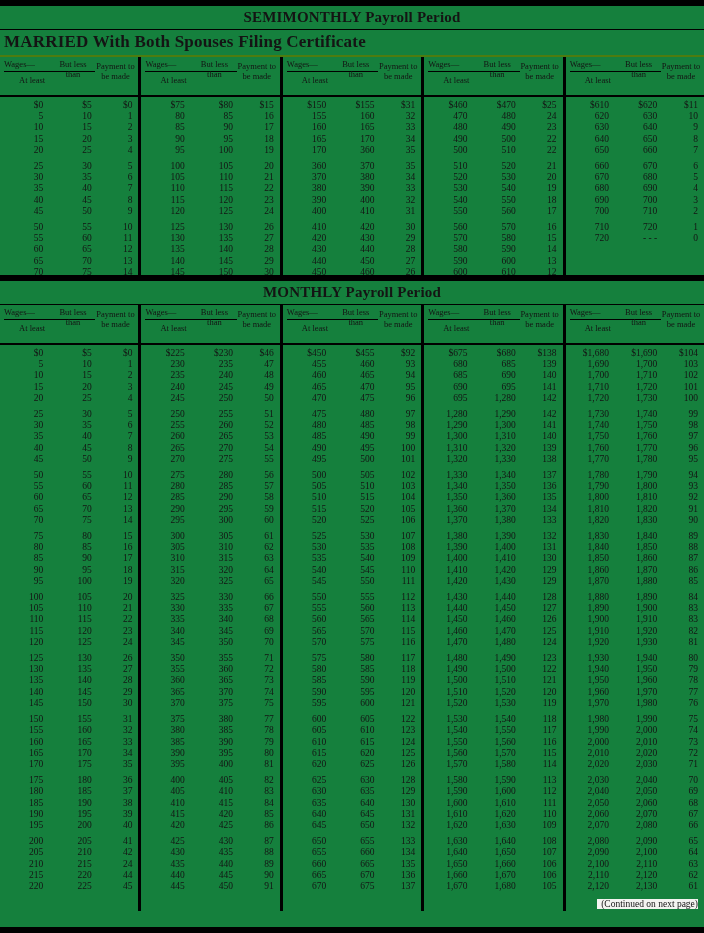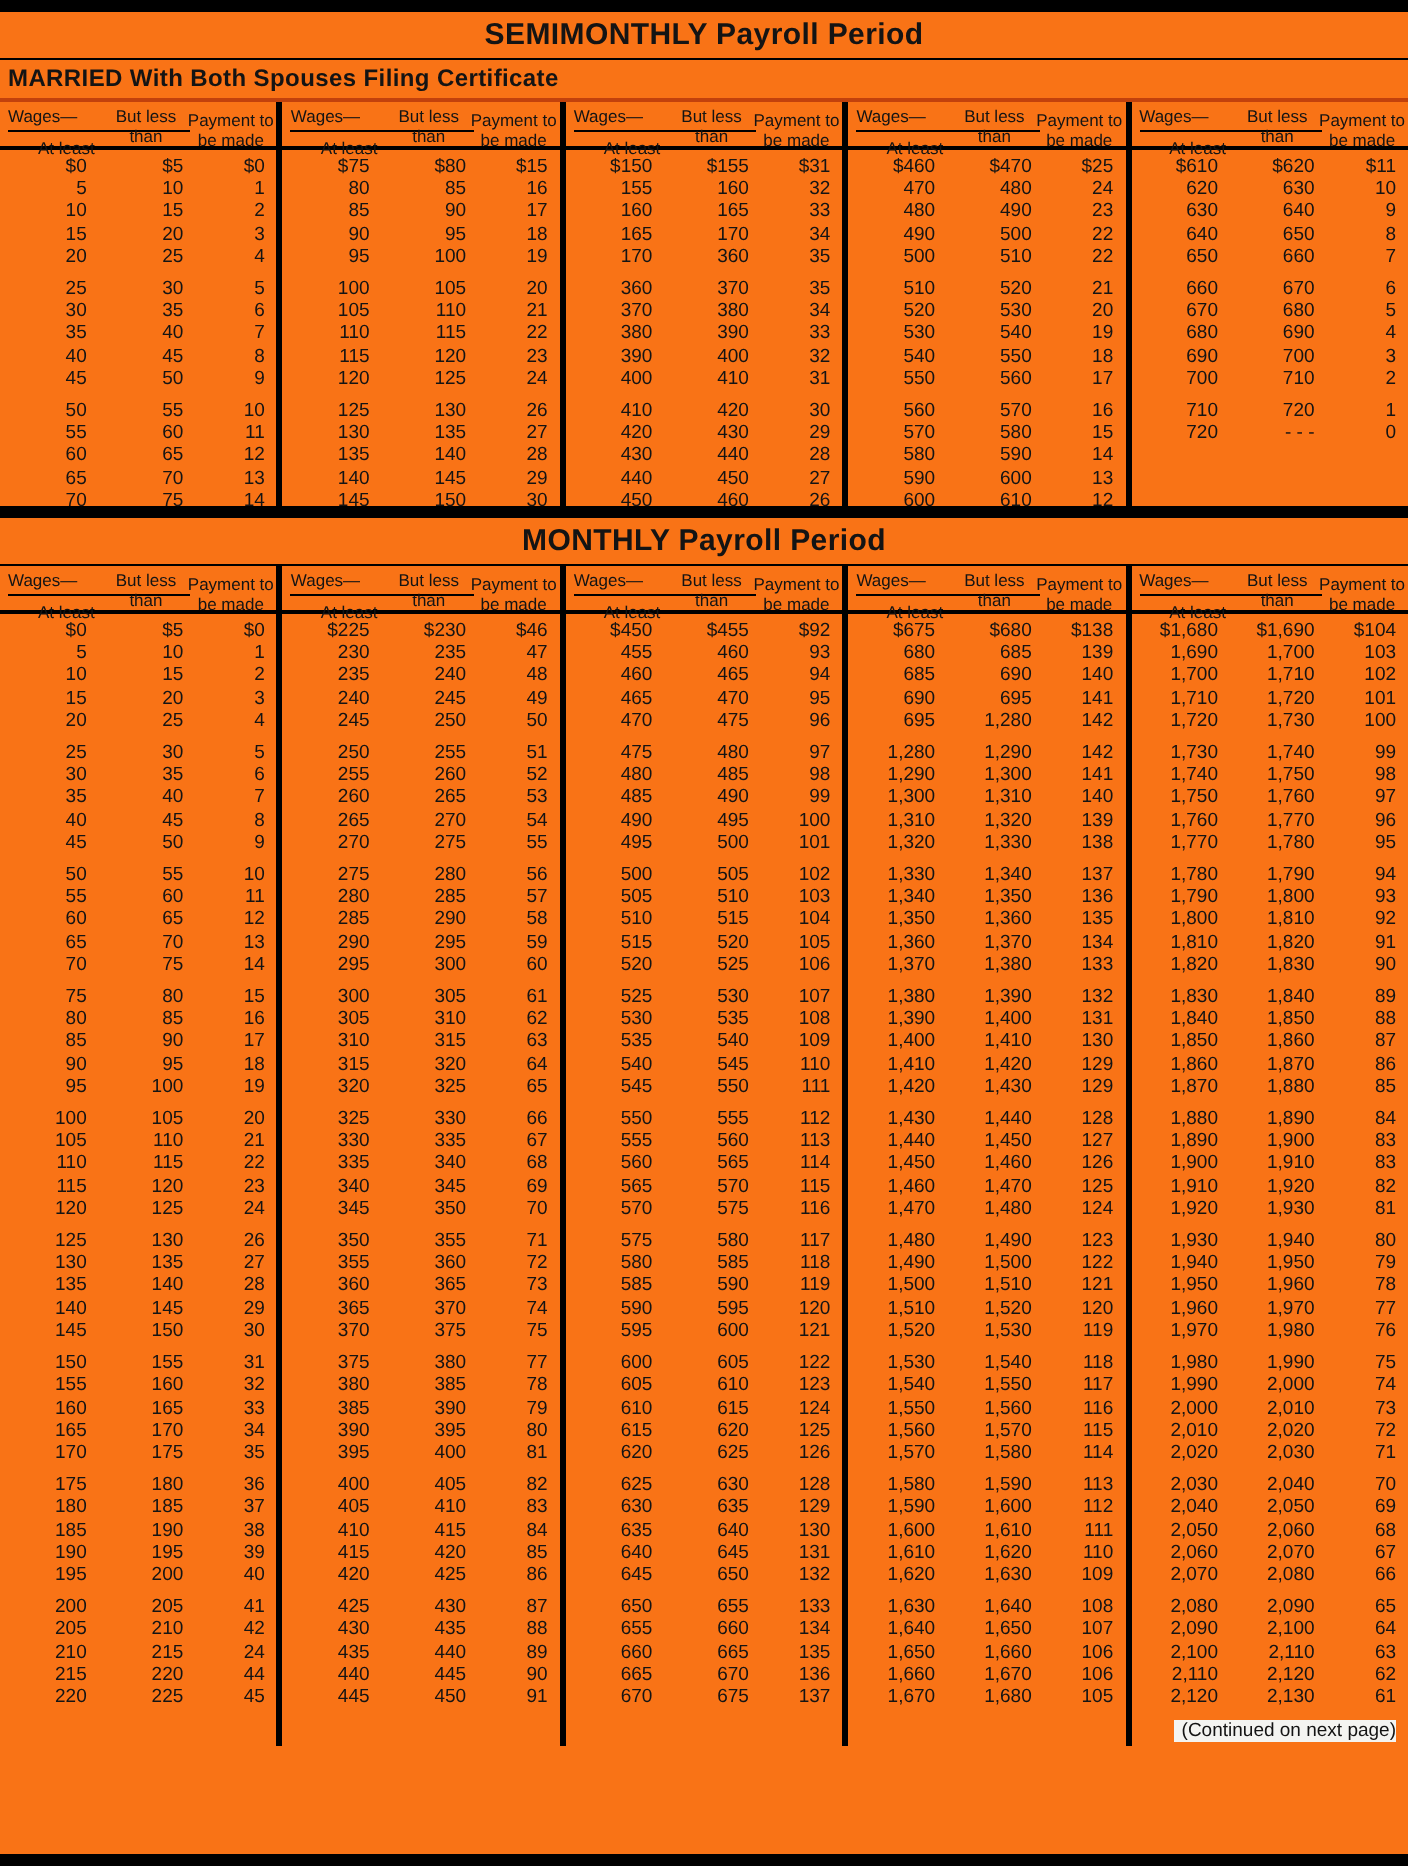--- a/index.html
+++ b/index.html
@@ -1,33 +1,33 @@
 <!DOCTYPE html>
 <html><head>
 <meta charset="utf-8">
 <style>
   * { margin:0; padding:0; box-sizing:border-box; }
   body { background:#e8e8e5; font-family:"Liberation Sans", sans-serif; }
   .page {
     width:704px; height:933px; position:relative; margin:0 auto;
-    background:#f97316; color:#141414; overflow:hidden;
+    background:#15803d; color:#141414; overflow:hidden;font-family:Liberation Serif, serif;
   }
   .top-bar { height:6px; background:#000; }
   .period-title {
     text-align:center; font-size:15px; font-weight:bold;
     padding:3px 0 3px; border-bottom:1px solid #000; letter-spacing:0.2px;
   }
   .section-subtitle {
-    font-size:12px; font-weight:bold; padding:2px 4px 3px;
-    border-bottom:2px solid #c2410c; letter-spacing:0.2px;
+    font-size:17px; font-weight:bold; padding:2px 4px 3px;
+    border-bottom:2px solid #4d7c0f; letter-spacing:0.2px;
   }
   .table { display:flex; align-items:stretch; }
   .colgroup { flex:1 1 0; border-right:3px solid #000; min-width:0; }
   .colgroup:last-child { border-right:none; }
-  .cg-header { position:relative; height:24px; border-bottom:2px solid #000; font-size:8.5px; }
+  .cg-header { position:relative; height:40px; border-bottom:2px solid #000; font-size:8.5px; }
   .wages {
     position:absolute; top:2px; left:4px; width:66%;
     border-bottom:1px solid #000; padding-bottom:2px;
   }
   .payment { position:absolute; top:4px; right:1px; width:44px; text-align:center; line-height:1.2; }
   .atleast { position:absolute; top:18px; left:19px; }
   .butless { position:absolute; top:2px; left:39%; width:38px; text-align:center; line-height:1.2; }
   .cg-body { padding-top:3px; }
   .rgroup { margin-bottom:5px; }
   .row { display:grid; grid-template-columns:40% 32% 28%; }

